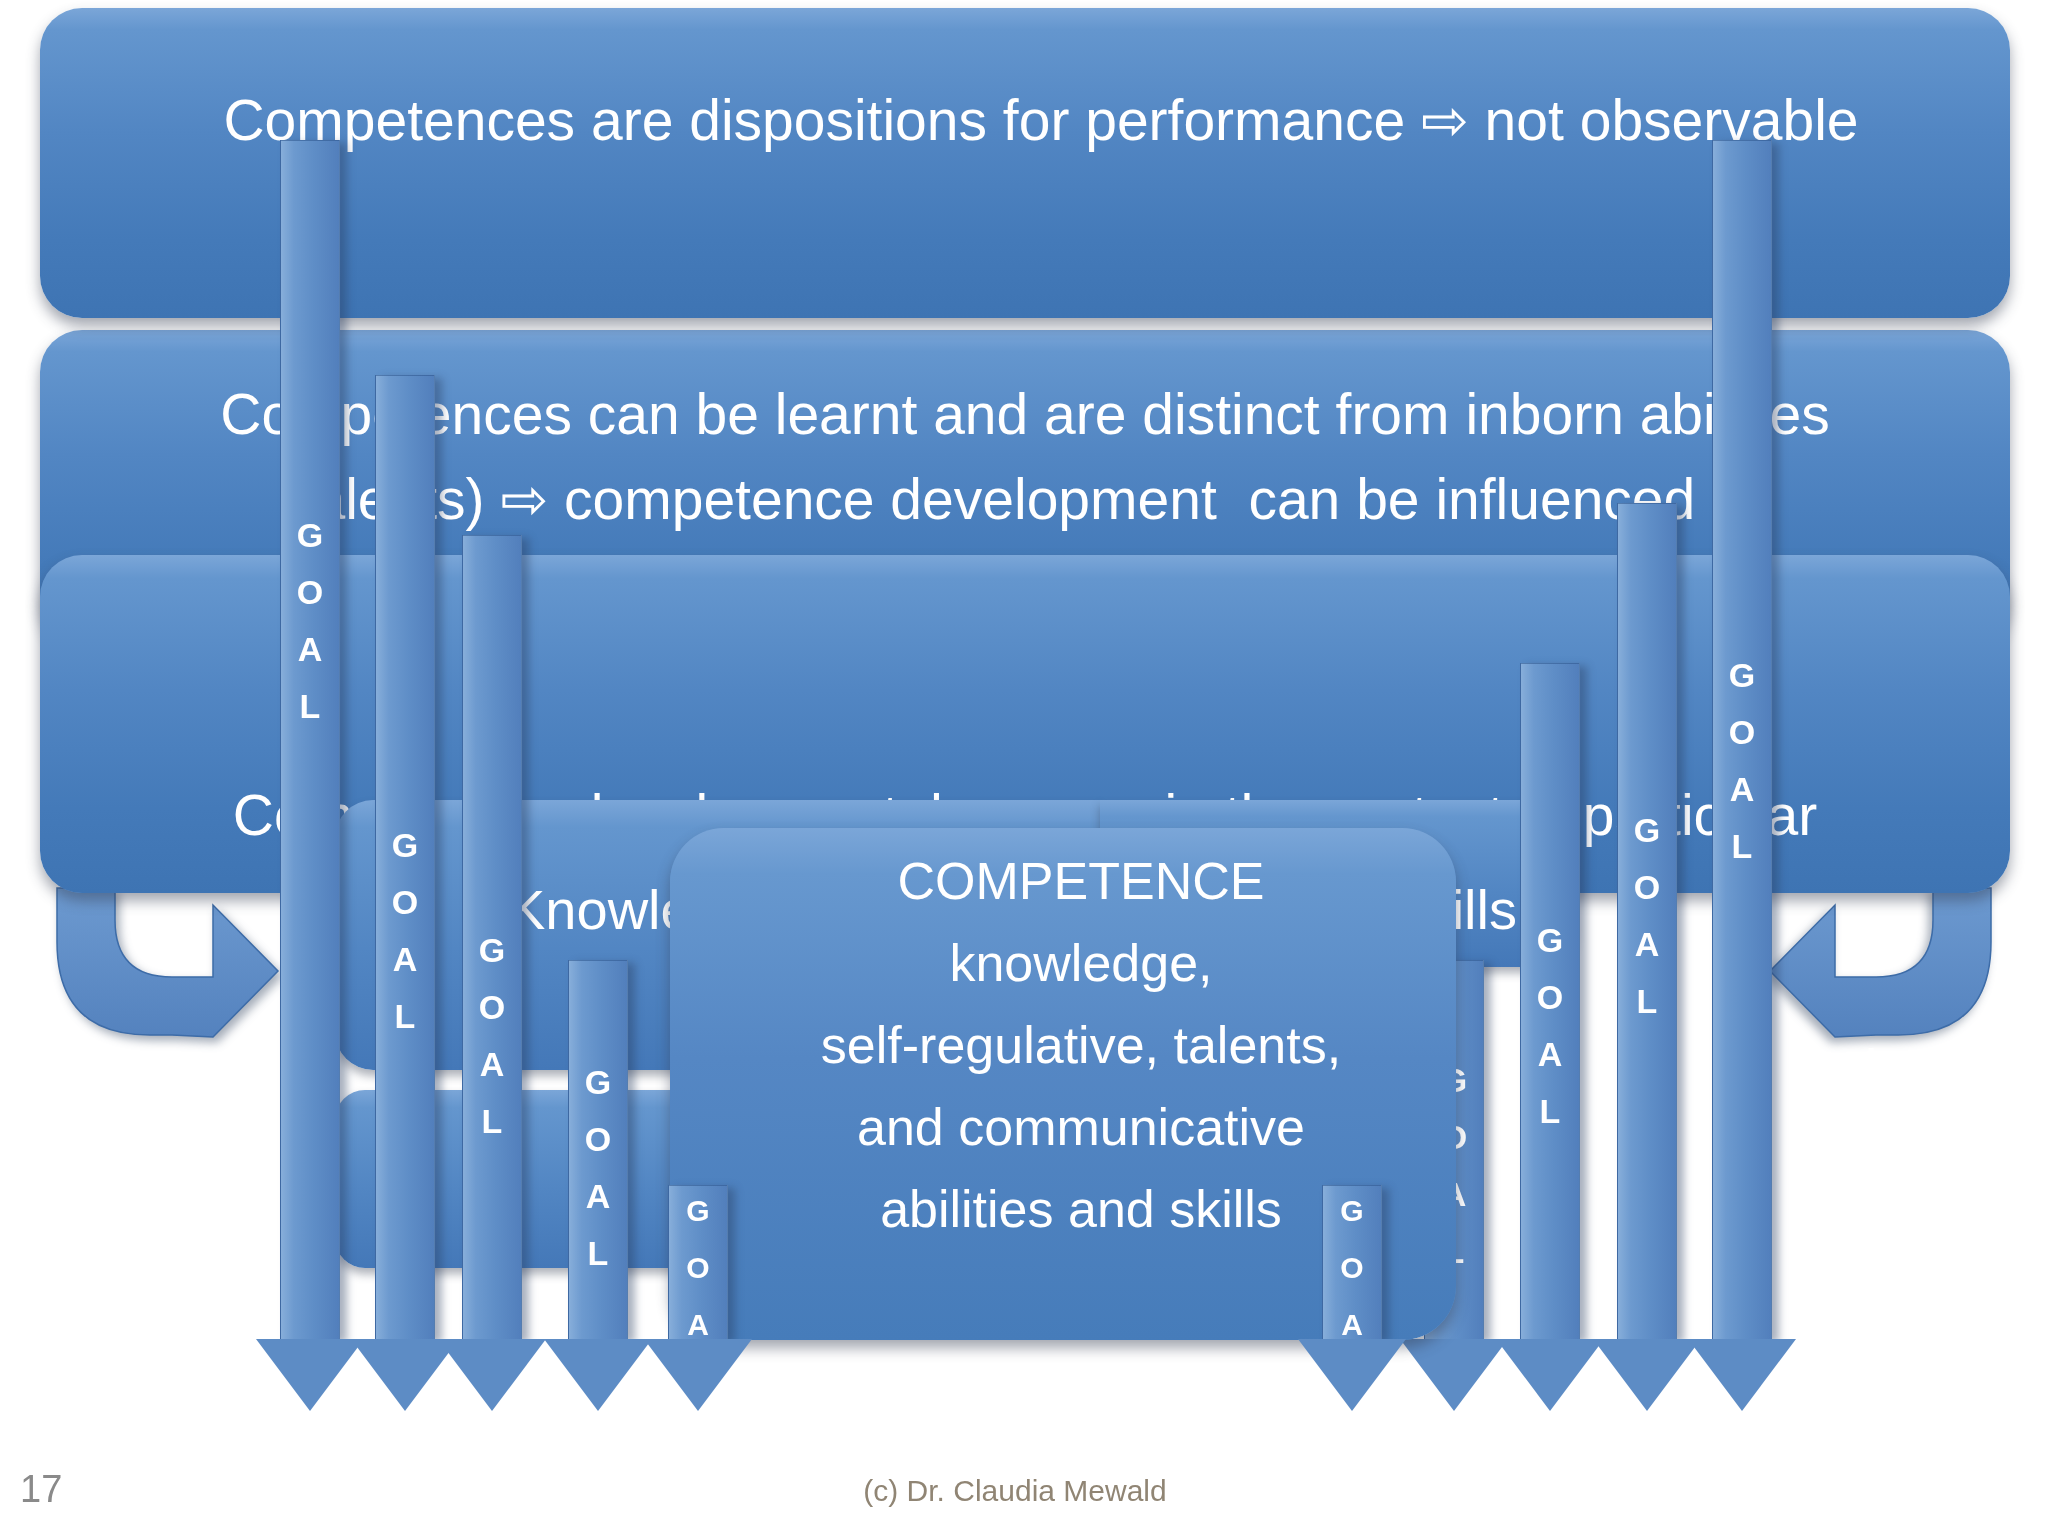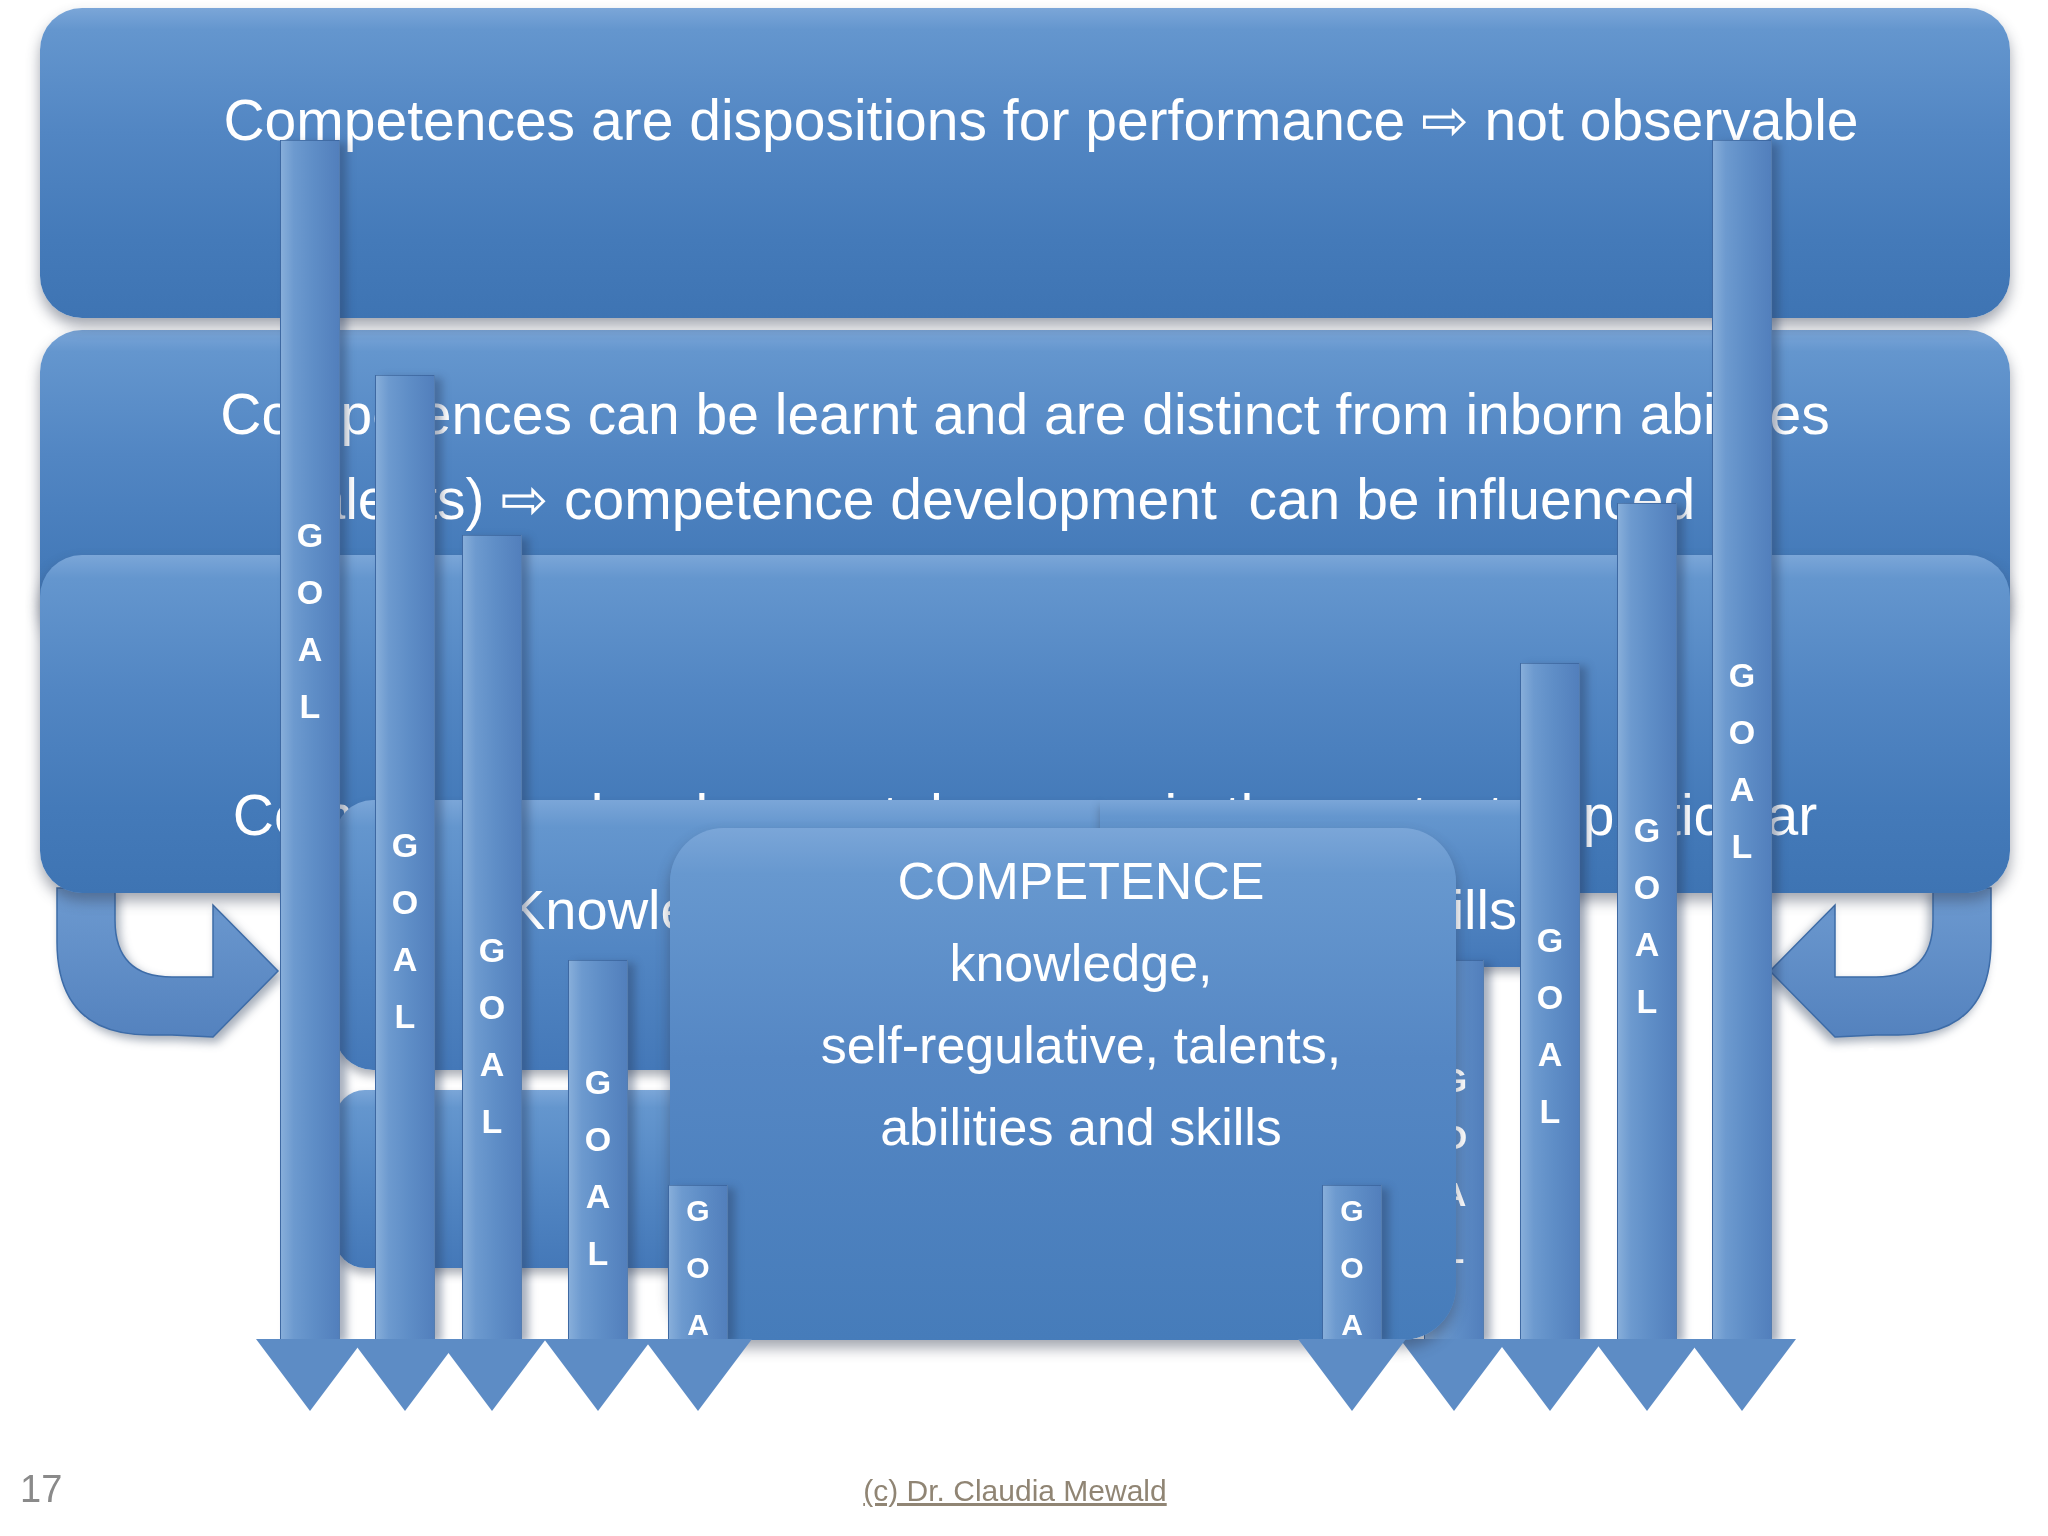--- a/index.html
+++ b/index.html
@@ -59,21 +59,21 @@
   .goalcol span{position:absolute;left:0;width:100%;text-align:center;color:#fff;font-weight:bold;font-size:34px;}
   .goalcol.small span{font-size:30px;}
 
   
   .curve{position:absolute;z-index:25;filter:drop-shadow(4px 5px 5px rgba(30,50,80,.4));}
   .curve.mirror{transform:scaleX(-1);}
 
   
   #pageNum{position:absolute;left:20px;top:1468px;font-size:38px;color:#8a8a8a;z-index:90;}
   #watermark{position:absolute;left:1015px;top:1474px;transform:translateX(-50%);font-size:30px;
-    color:rgba(125,112,92,.85);z-index:90;white-space:nowrap;text-decoration:underline;}
+    color:rgba(125,112,92,.85);z-index:90;white-space:nowrap;}
 </style>
 </head>
 <body>
 
 <div id="stage">
 
   <div class="bigbox" id="box2">
     <div class="btxt"><div class="line">Competences can be learnt and are distinct from inborn abilities</div><div class="line">(talents) ⇨ competence development  can be influenced by</div><div class="line">learning</div></div>
   </div>
 
@@ -204,20 +204,21 @@
         <span style="top: 171px;">L</span>
       </div>
       <div class="head"></div>
     </div>
 
   <div id="centerBox">
     <div class="ctxt">
         <div class="line">COMPETENCE</div>
         <div class="line">knowledge,</div>
         <div class="line">self-regulative, talents,</div>
+        <div class="line">and communicative</div>
         <div class="line">abilities and skills</div>
       </div>
   </div>
 
   <div id="pageNum">17</div>
   <div id="watermark">(c) Dr. Claudia Mewald</div>
 
 </div>
 
 </body></html>

